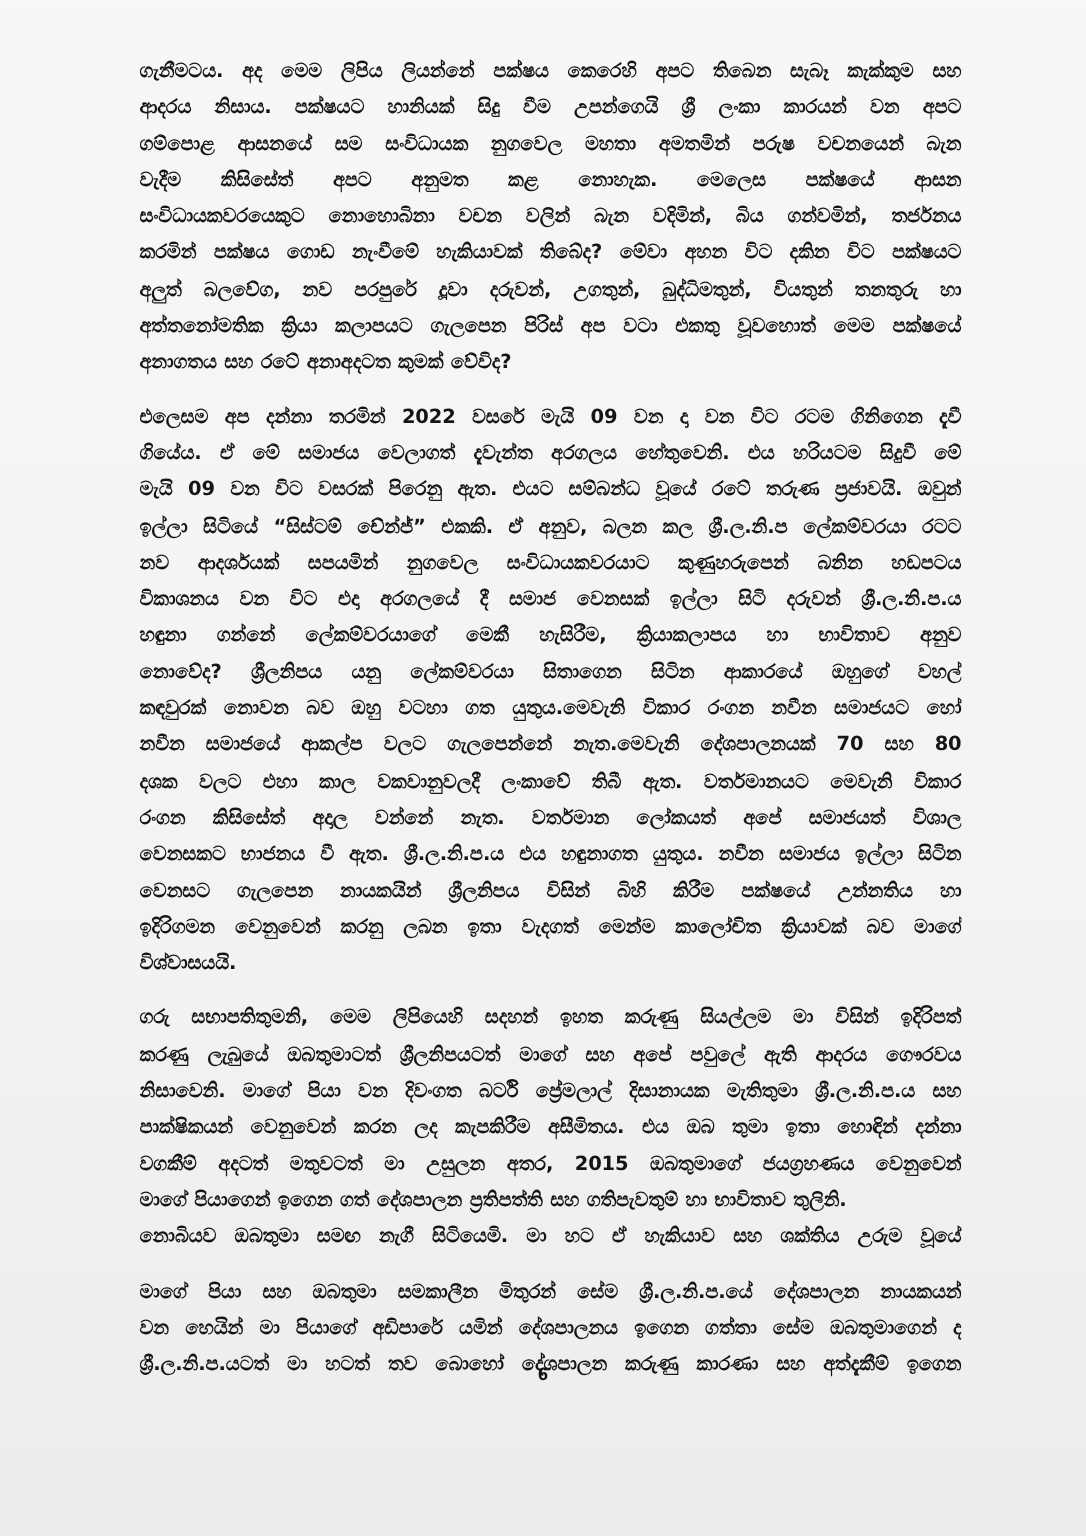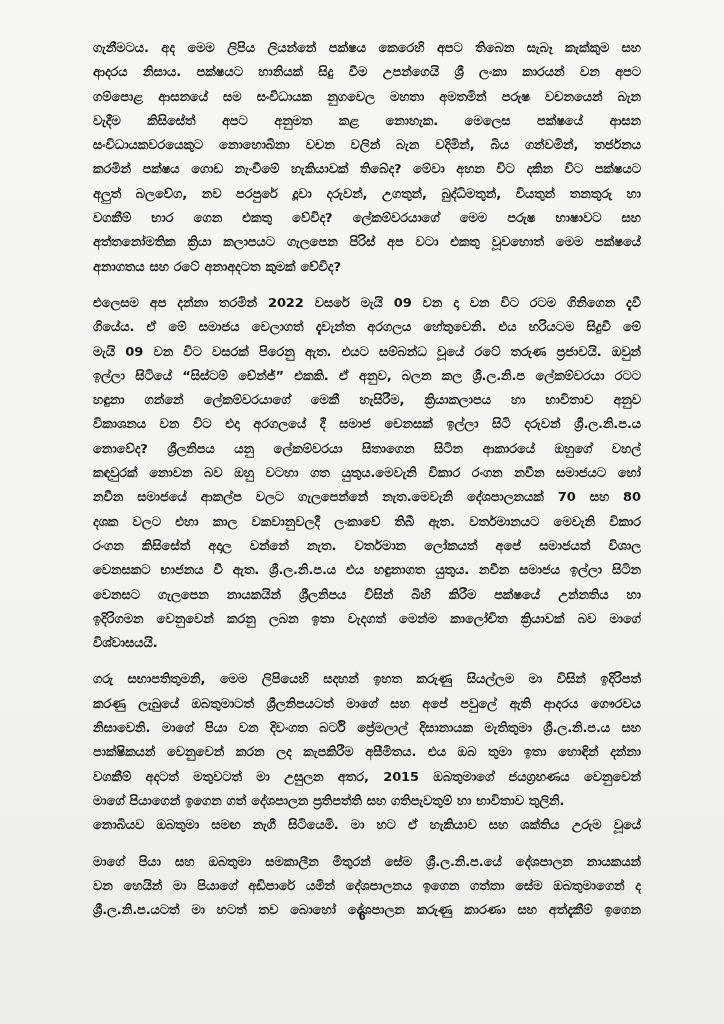--- a/index.html
+++ b/index.html
@@ -64,31 +64,31 @@
 <div class="page">
   <div class="content">
     <p class="para">
         <span class="line">ගැනීමටය. අද මෙම ලිපිය ලියන්නේ පක්ෂය කෙරෙහි අපට තිබෙන සැබෑ කැක්කුම සහ</span>
         <span class="line">ආදරය නිසාය. පක්ෂයට හානියක් සිදු වීම උපන්ගෙයි ශ්‍රී ලංකා කාරයන් වන අපට</span>
         <span class="line">ගම්පොළ ආසනයේ සම සංවිධායක නුගවෙල මහතා අමතමින් පරුෂ වචනයෙන් බැන</span>
         <span class="line">වැදීම කිසිසේත් අපට අනුමත කළ නොහැක. මෙලෙස පක්ෂයේ ආසන</span>
         <span class="line">සංවිධායකවරයෙකුට නොහොබිනා වචන වලින් බැන වදිමින්, බිය ගන්වමින්, තර්ජනය</span>
         <span class="line">කරමින් පක්ෂය ගොඩ නැංවීමේ හැකියාවක් තිබේද? මේවා අහන විට දකින විට පක්ෂයට</span>
         <span class="line">අලුත් බලවේග, නව පරපුරේ දූවා දරුවන්, උගතුන්, බුද්ධිමතුන්, වියතුන් තනතුරු හා</span>
-        <span class="line">වගකීම් භාර ගෙන එකතු වේවිද? ලේකම්වරයාගේ මෙම පරුෂ භාෂාවට සහ</span>
         <span class="line">අත්තනෝමතික ක්‍රියා කලාපයට ගැලපෙන පිරිස් අප වටා එකතු වූවහොත් මෙම පක්ෂයේ</span>
         <span class="line last">අනාගතය සහ රටේ අනාඅදටත කුමක් වේවිද?</span>
       </p>
     <p class="para">
         <span class="line">එලෙසම අප දන්නා තරමින් 2022 වසරේ මැයි 09 වන දා වන විට රටම ගිනිගෙන දැවී</span>
         <span class="line">ගියේය. ඒ මේ සමාජය වෙලාගත් දැවැන්ත අරගලය හේතුවෙනි. එය හරියටම සිදුවී මේ</span>
         <span class="line">මැයි 09 වන විට වසරක් පිරෙනු ඇත. එයට සම්බන්ධ වූයේ රටේ තරුණ ප්‍රජාවයි. ඔවුන්</span>
         <span class="line">ඉල්ලා සිටියේ “සිස්ටම් චේන්ජ්” එකකි. ඒ අනුව, බලන කල ශ්‍රී.ල.නි.ප ලේකම්වරයා රටට</span>
+        <span class="line">නව ආදර්ශයක් සපයමින් නුගවෙල  සංවිධායකවරයාට කුණුහරුපෙන් බනින හඩපටය</span>
+        <span class="line">විකාශනය වන විට එදා අරගලයේ දී සමාජ වෙනසක් ඉල්ලා සිටි දරුවන් ශ්‍රී.ල.නි.ප.ය</span>
         <span class="line">හඳුනා ගන්නේ ලේකම්වරයාගේ මෙකී හැසිරීම,  ක්‍රියාකලාපය හා භාවිතාව අනුව</span>
-        <span class="line">විකාශනය වන විට එදා අරගලයේ දී සමාජ වෙනසක් ඉල්ලා සිටි දරුවන් ශ්‍රී.ල.නි.ප.ය</span>
         <span class="line">නොවේද?  ශ්‍රීලනිපය යනු ලේකම්වරයා සිතාගෙන සිටින ආකාරයේ ඔහුගේ වහල්</span>
         <span class="line">කඳවුරක් නොවන බව ඔහු වටහා ගත යුතුය.මෙවැනි විකාර රංගන නවීන සමාජයට හෝ</span>
         <span class="line">නවීන සමාජයේ ආකල්ප වලට ගැලපෙන්නේ නැත.මෙවැනි දේශපාලනයක් 70 සහ 80</span>
         <span class="line">දශක වලට එහා කාල වකවානුවලදී ලංකාවේ තිබී ඇත. වර්තමානයට මෙවැනි විකාර</span>
         <span class="line">රංගන කිසිසේත් අදාල වන්නේ නැත.  වර්තමාන ලෝකයත් අපේ සමාජයත් විශාල</span>
         <span class="line">වෙනසකට භාජනය වී ඇත. ශ්‍රී.ල.නි.ප.ය එය හඳුනාගත යුතුය. නවීන සමාජය ඉල්ලා සිටින</span>
         <span class="line">වෙනසට ගැලපෙන නායකයින් ශ්‍රීලනිපය විසින් බිහි කිරීම පක්ෂයේ උන්නතිය හා</span>
         <span class="line">ඉදිරිගමන වෙනුවෙන් කරනු ලබන ඉතා වැදගත් මෙන්ම කාලෝචිත ක්‍රියාවක් බව මාගේ</span>
         <span class="line last">විශ්වාසයයි.</span>
       </p>

